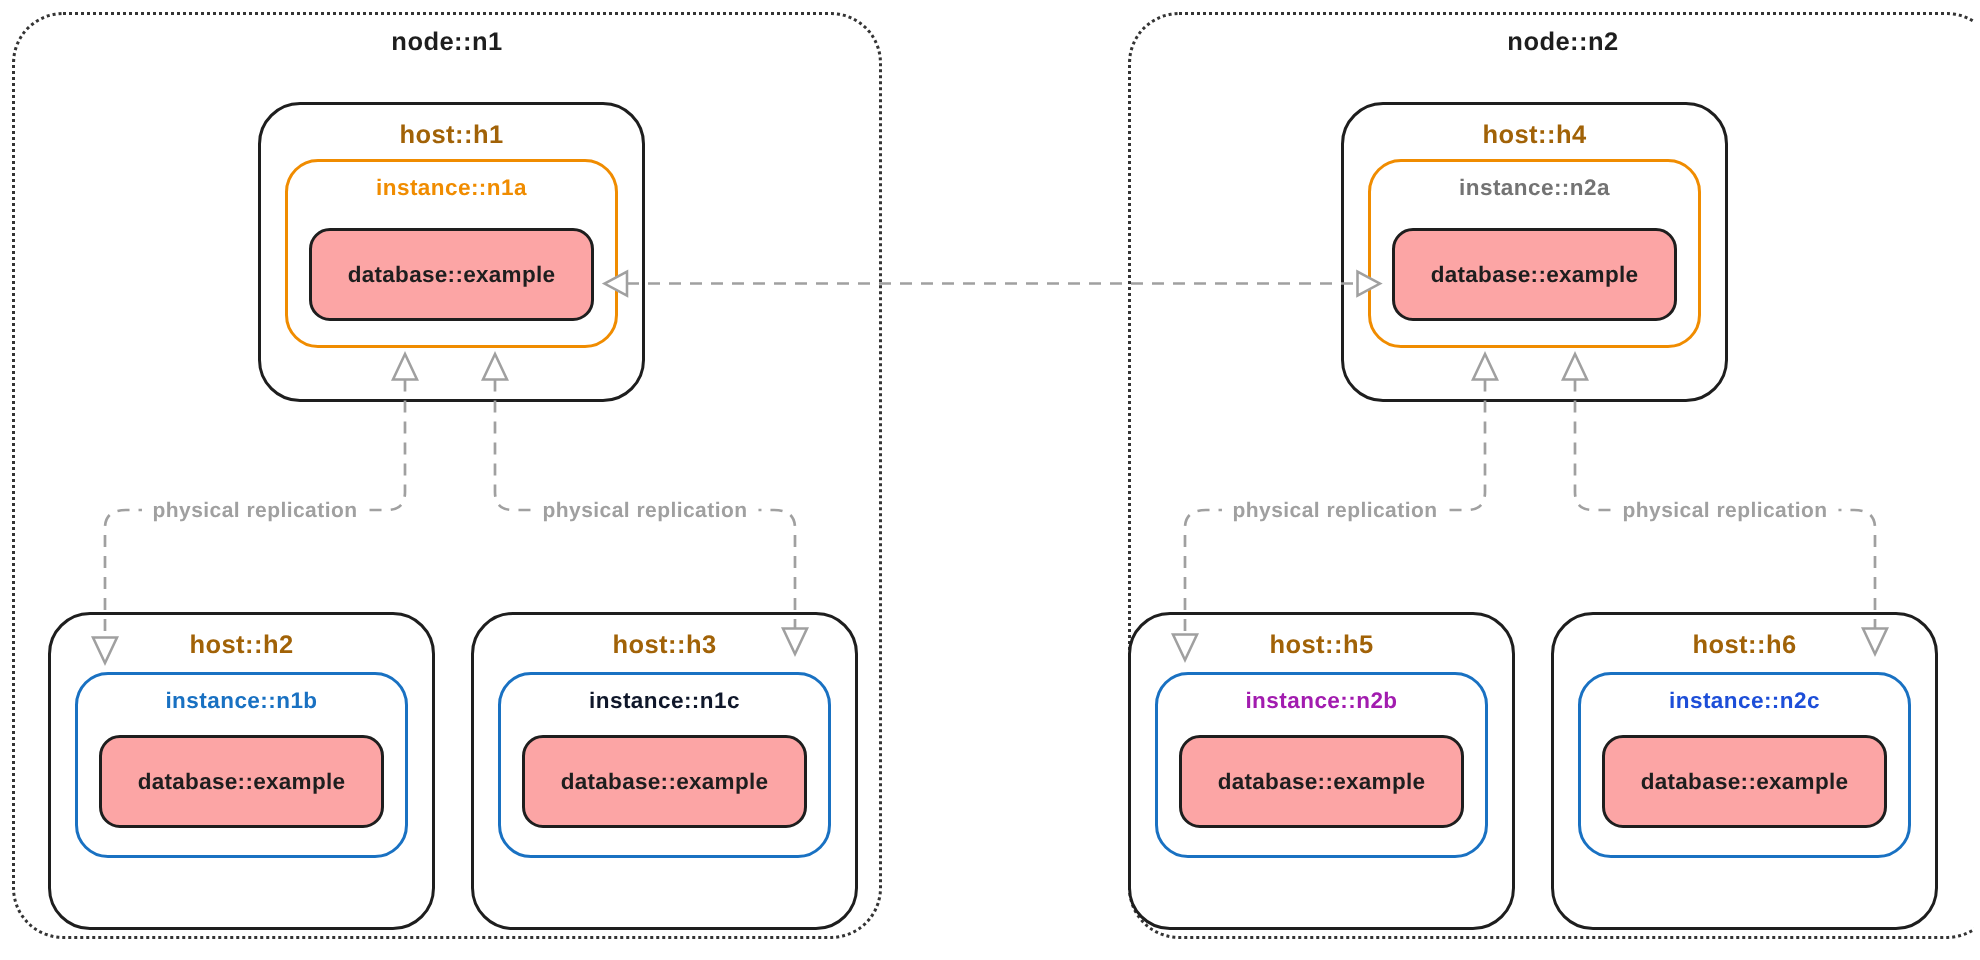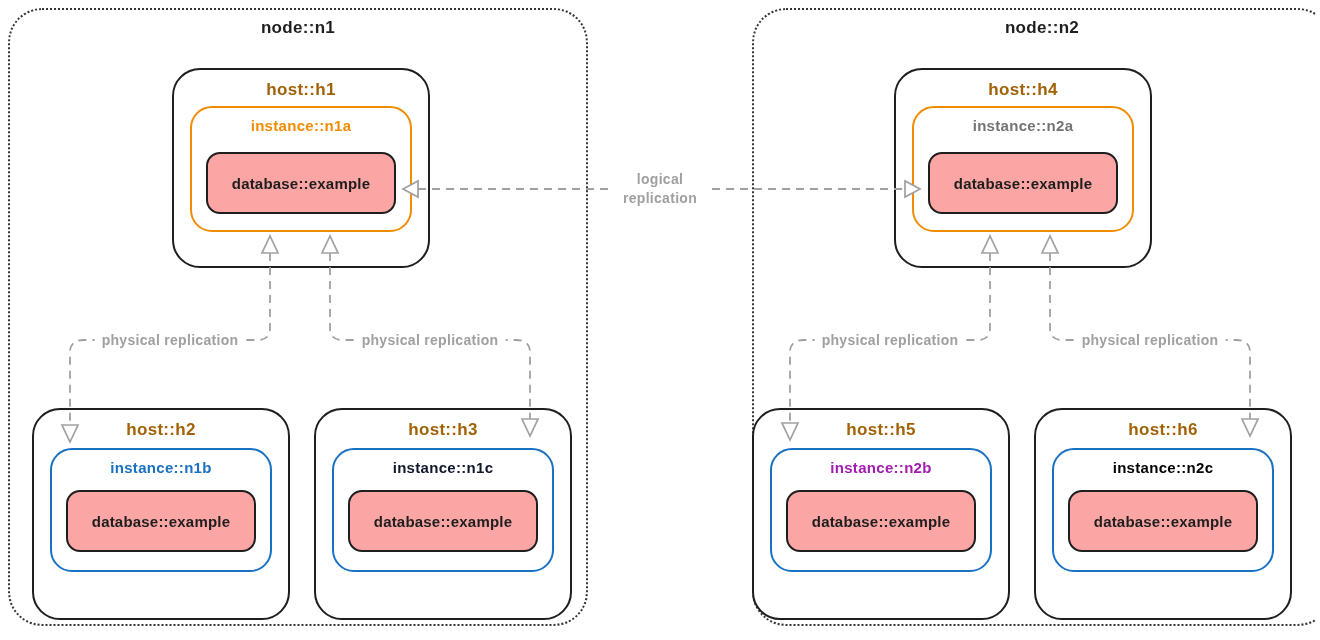--- a/index.html
+++ b/index.html
@@ -103,21 +103,21 @@
     <div class="instance-title" style="color: #a21caf;">instance::n2b</div>
   </div>
   <div class="database" style="left:786px; top:490px; width:190px; height:62px;">
     <span>database::example</span>
   </div>
 
   <div class="host" style="left:1034px; top:408px; width:258px; height:212px;">
     <div class="host-title">host::h6</div>
   </div>
   <div class="instance" style="left: 1052px; top: 448px; width: 222px; height: 124px; border-color: rgb(25, 113, 194);">
-    <div class="instance-title" style="color: #000000;">instance::n2c</div>
+    <div class="instance-title" style="color: #1d4ed8;">instance::n2c</div>
   </div>
   <div class="database" style="left:1068px; top:490px; width:190px; height:62px;">
     <span>database::example</span>
   </div>
 
   <svg class="connectors" viewBox="0 0 1320 640">
 
     <g>
       <path d="M 418 189 H 902"></path>
       <polygon points="403,189 418,181 418,197"></polygon>
@@ -142,19 +142,18 @@
       <polygon points="790,440 782,423 798,423"></polygon>
     </g>
 
     <g>
       <path d="M 1050 253 L 1050 328 Q 1050 340 1062 340 L 1236 340 Q 1250 340 1250 352 L 1250 419"></path>
       <polygon points="1050,236 1042,253 1058,253"></polygon>
       <polygon points="1250,436 1242,419 1258,419"></polygon>
     </g>
   </svg>
 
-  <div class="conn-label wrap" style="left:660px; top:189px;">logical replication</div>
   <div class="conn-label" style="left:170px; top:340px;">physical replication</div>
   <div class="conn-label" style="left:430px; top:340px;">physical replication</div>
   <div class="conn-label" style="left:890px; top:340px;">physical replication</div>
   <div class="conn-label" style="left:1150px; top:340px;">physical replication</div>
 
 </div>
 
 </body></html>

